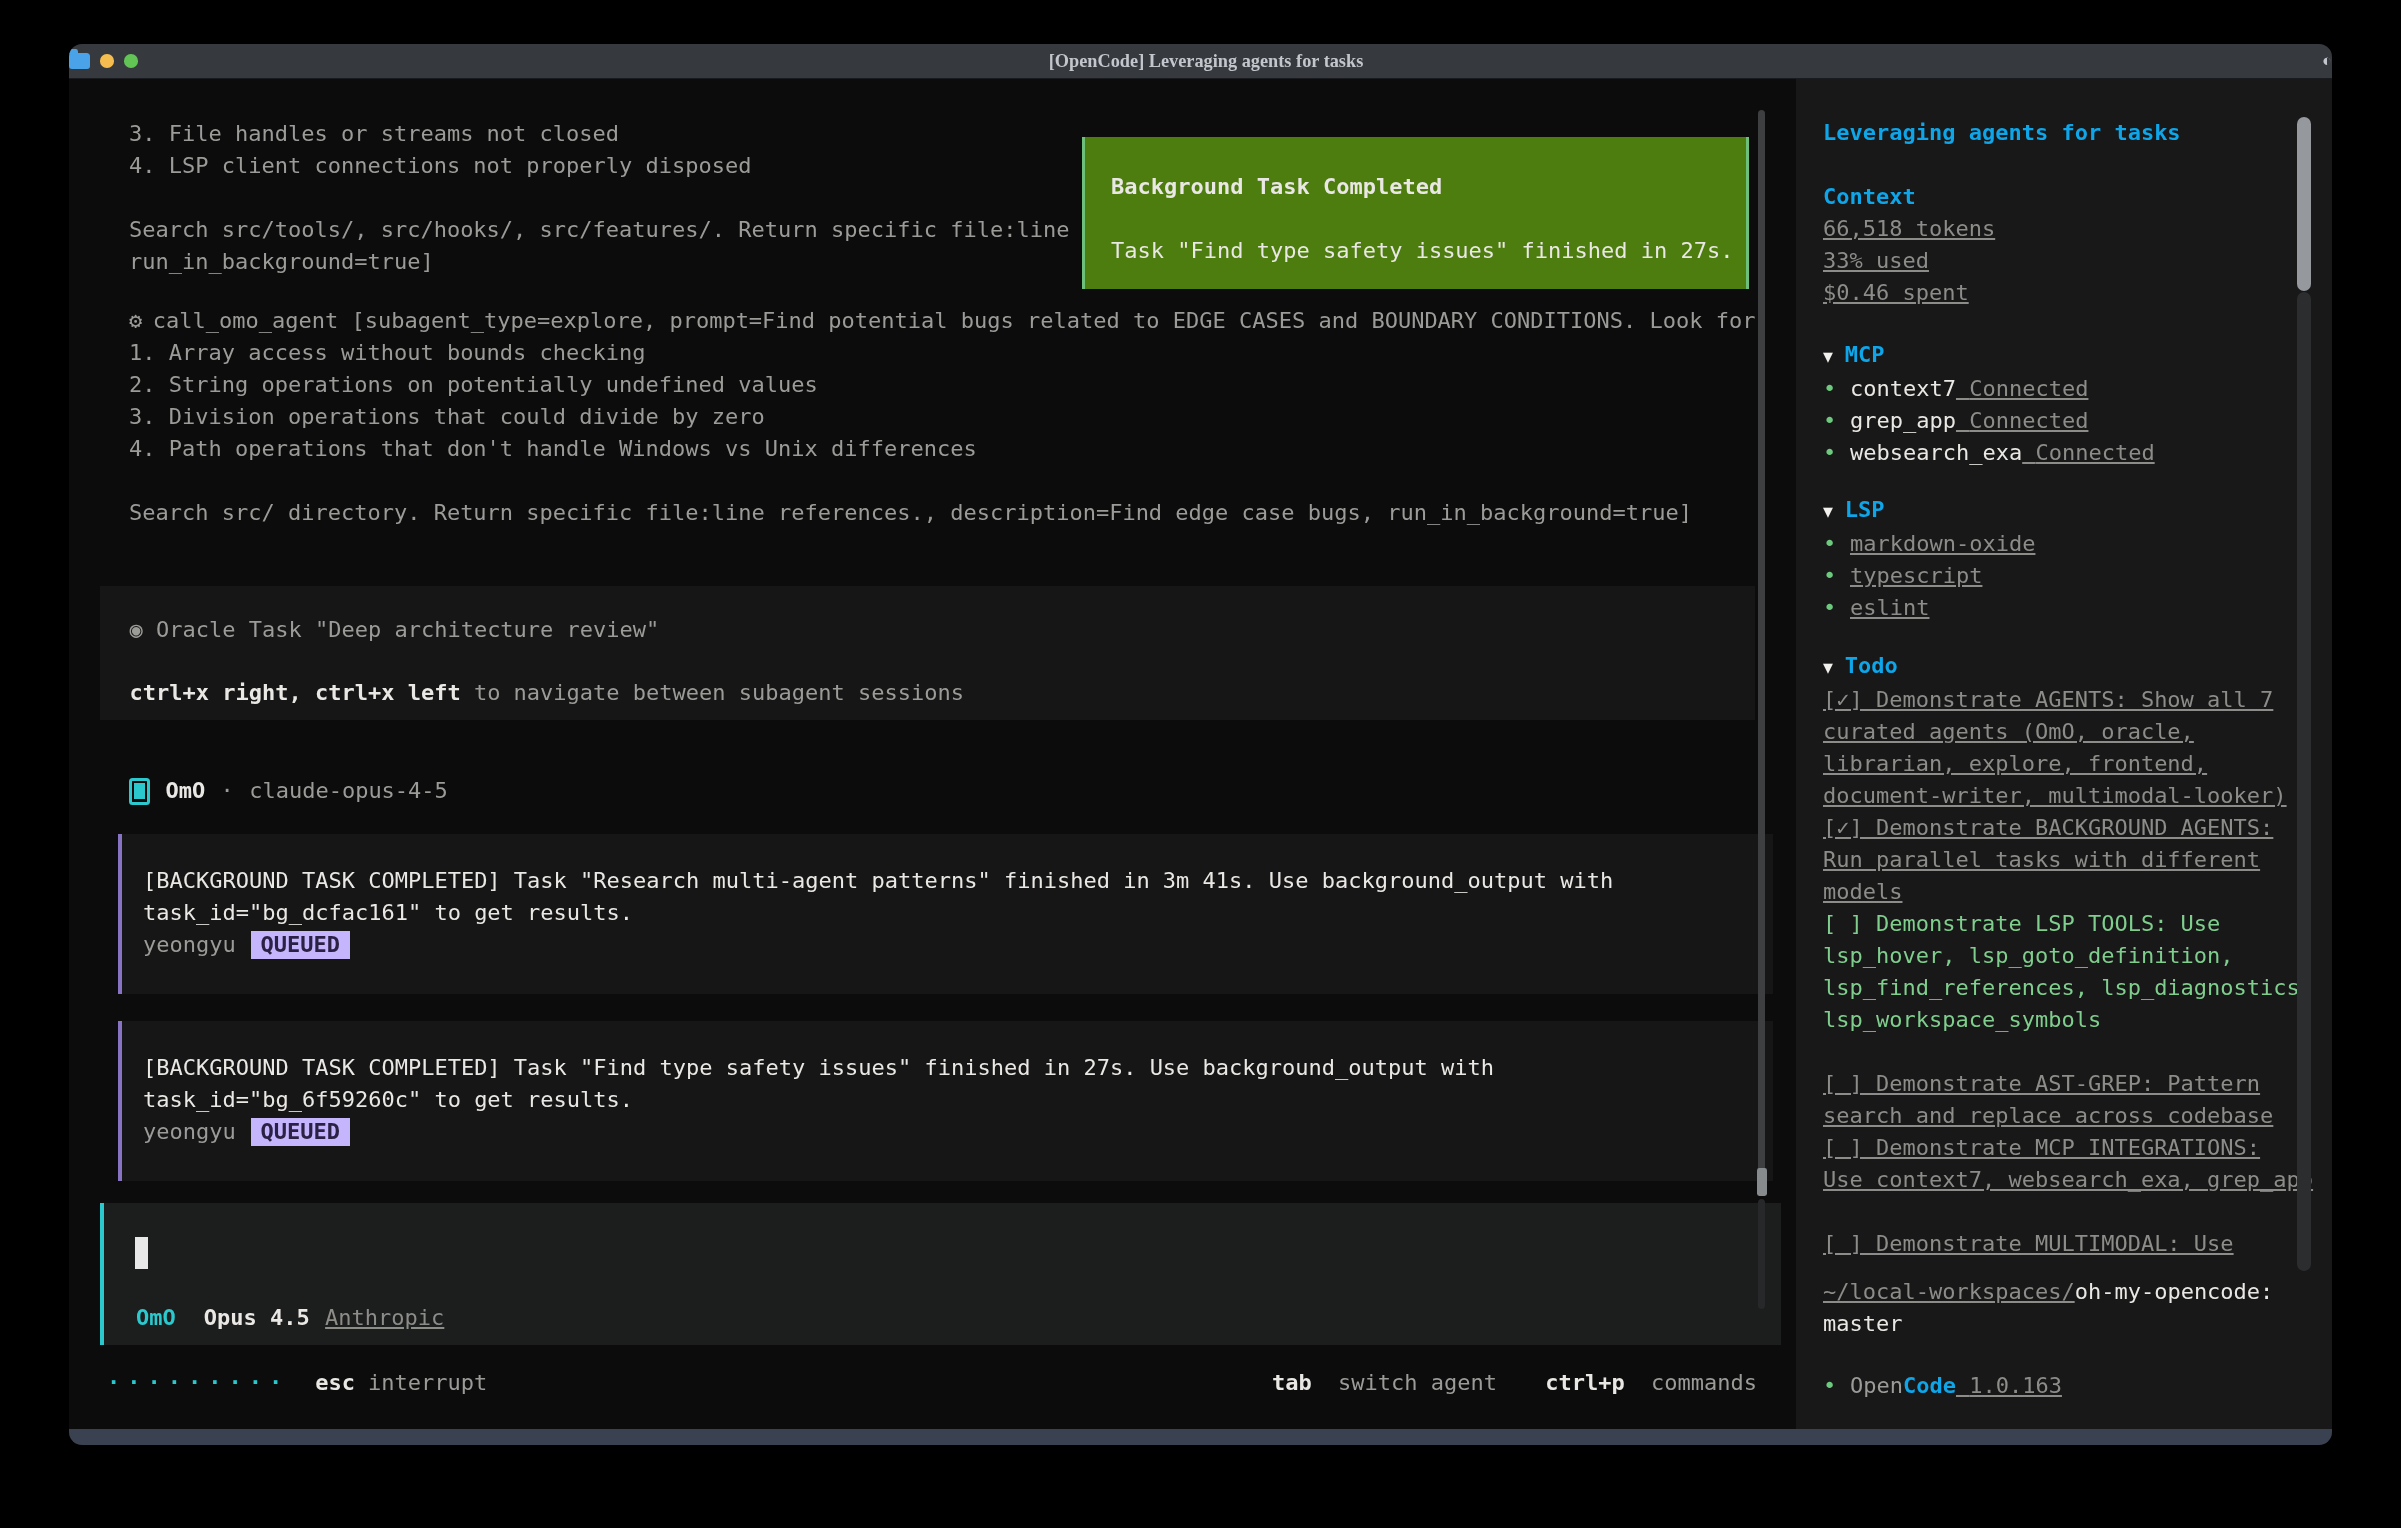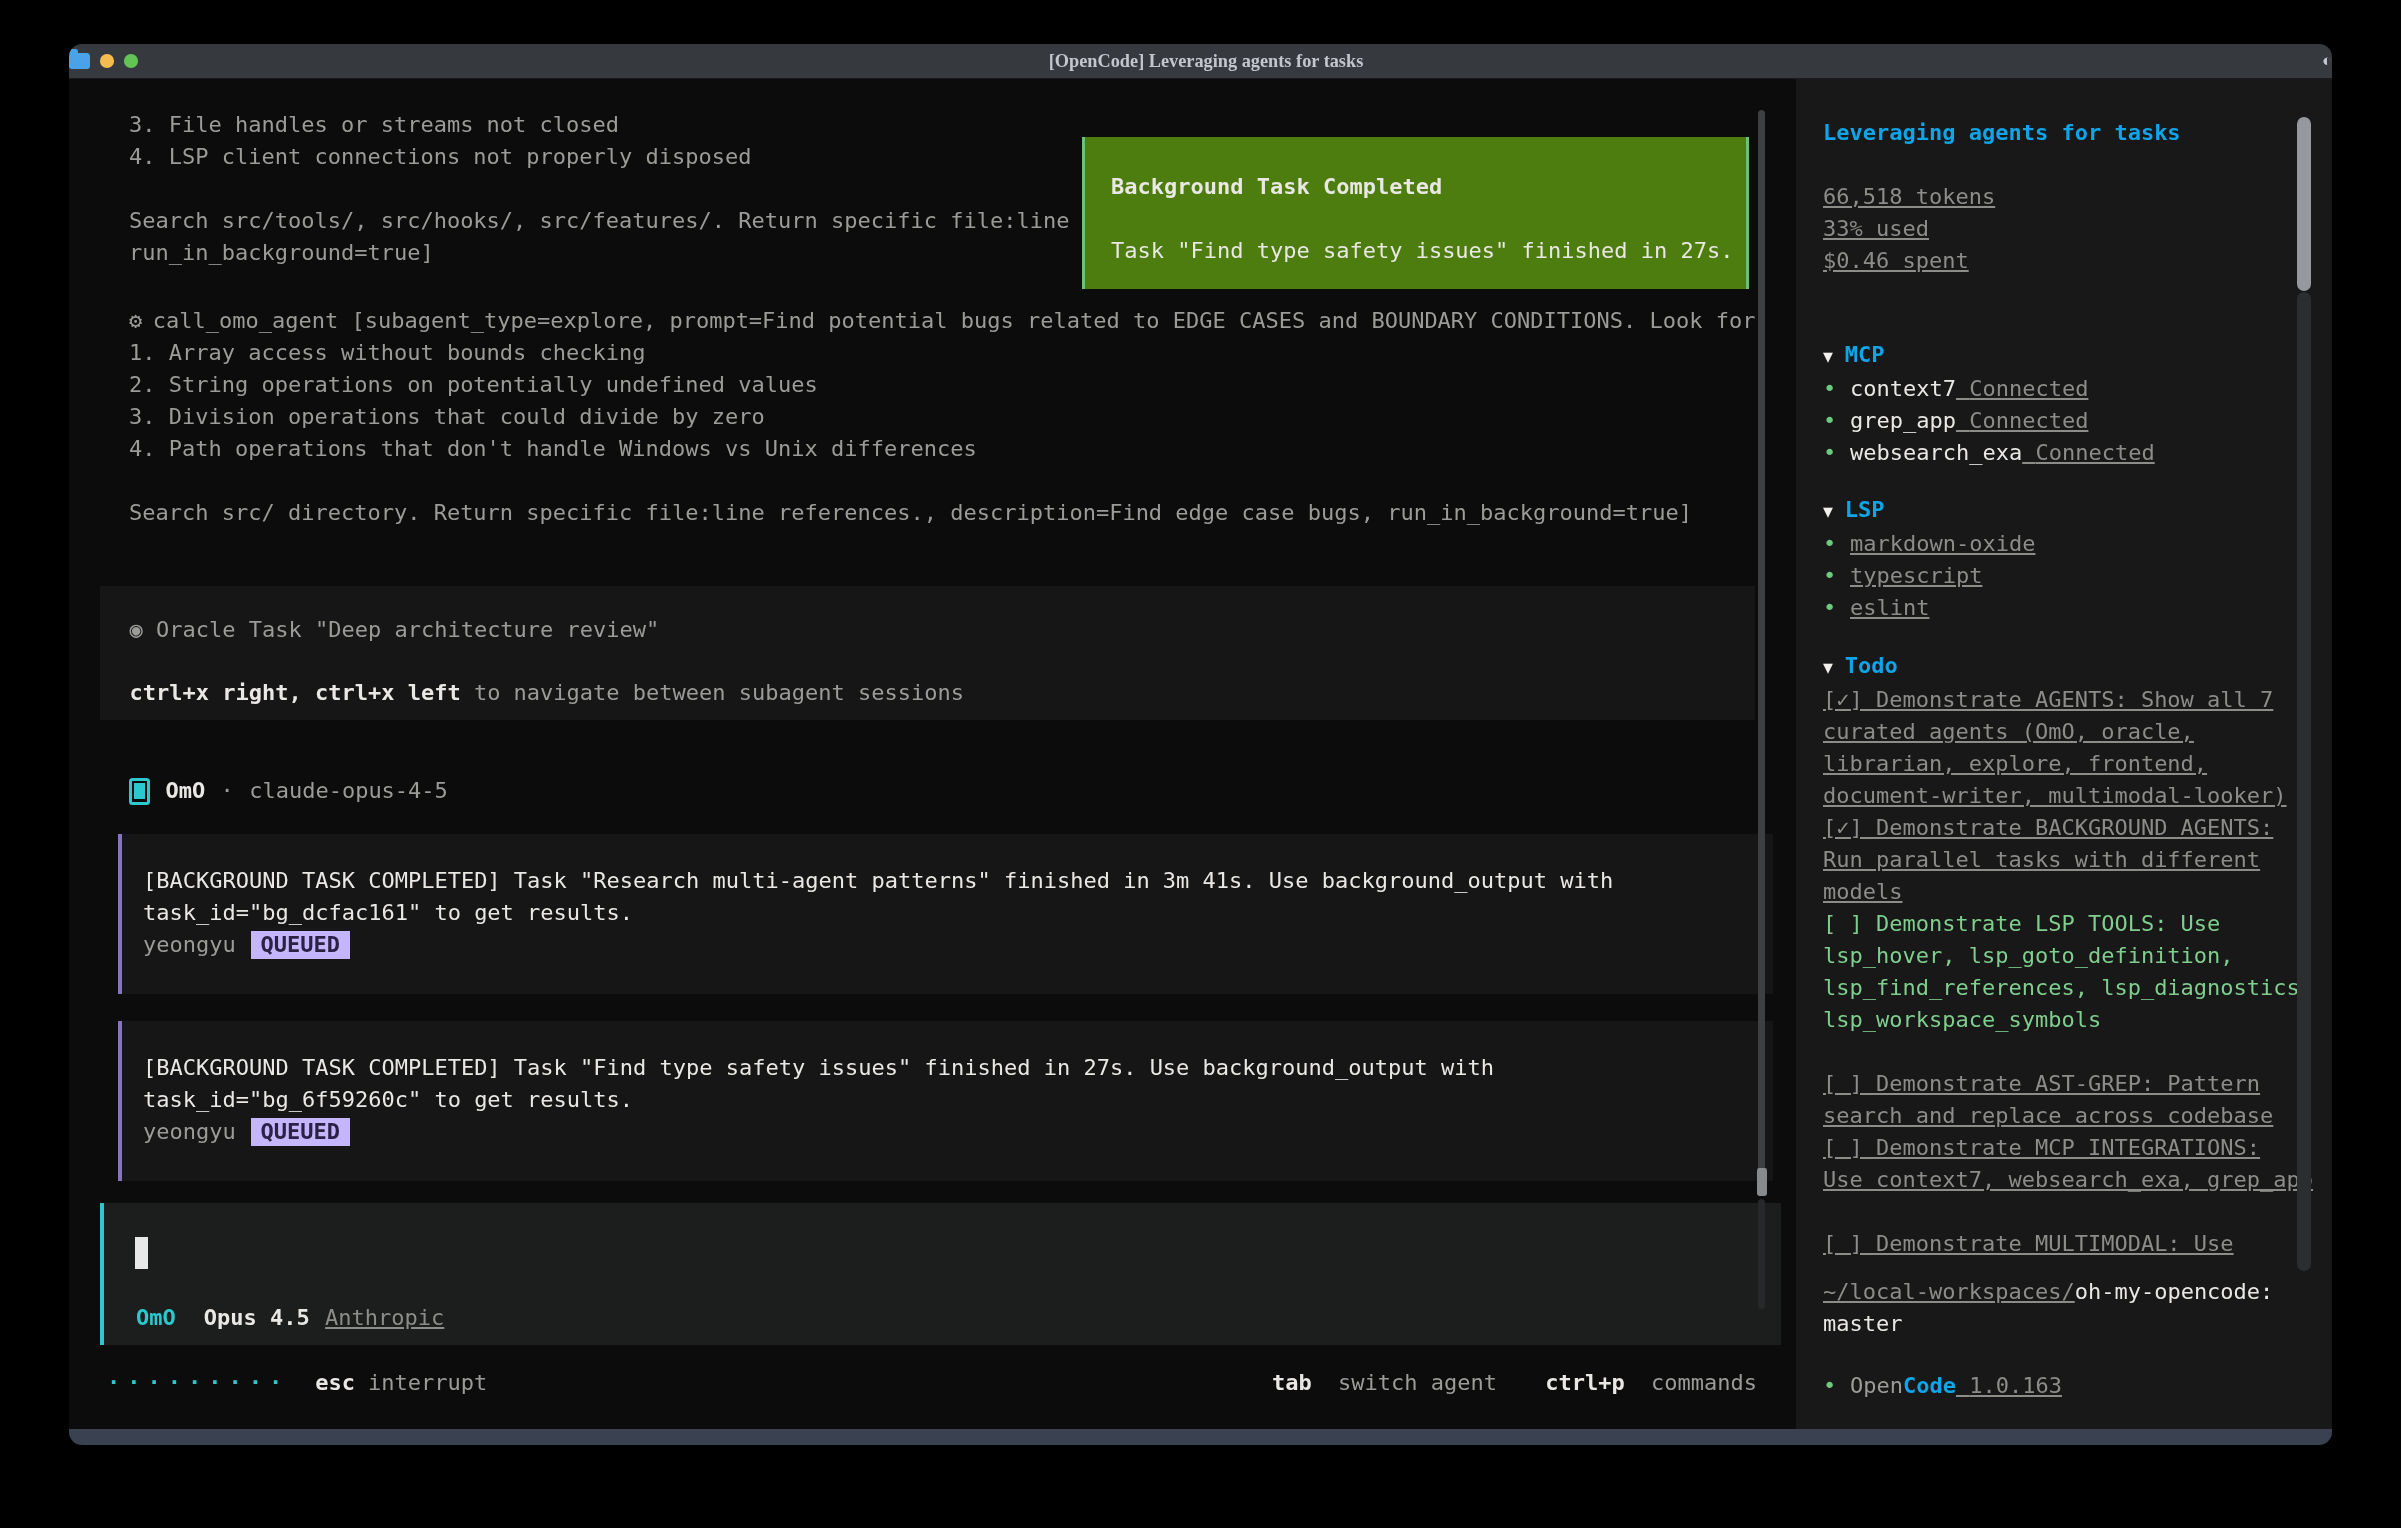--- a/index.html
+++ b/index.html
@@ -32,21 +32,21 @@
 
   .t { font-size:22px; line-height:32px; }
   .dim    { color:#9b9b98; }
   .dim2   { color:#8c8c89;text-decoration:underline; }
   .bright { color:#eae8e4; }
   .white-b{ color:#0ea5e9; font-weight:bold; }
   .green  { color:#7fce8e; }
   .nowrap { white-space:nowrap; }
 
   
-  .scrollback { position:absolute; left:60px; top:30px; }
+  .scrollback { position:absolute; left:60px; top:39px; }
   .gap-above  { margin-top:32px; }
   .toolcall   { position:absolute; left:60px; top:226px; }
   .gear { margin-right:10.6px; }
 
   .oracle-box { position:absolute; left:31px; top:507px; width:1655px; background:#161616;
                 padding:28px 0 10.6px 29.5px; }
   .oracle-hint { margin-top:31px; }
 
   .agent-row { position:absolute; left:60px; top:696px; height:32px;
                display:flex; align-items:center; gap:15.4px; }
@@ -194,20 +194,21 @@
         <div class="bright" style="font-weight:bold">Background Task Completed</div>
         <div class="notif-body bright">Task "Find type safety issues" finished in 27s.</div>
       </div>
     </div>
 
     <div class="sidebar">
 
       <div class="side-pad s-title t white-b">Leveraging agents for tasks</div>
 
       <div class="side-pad s-context t">
+        <div class="white-b">Context</div>
         <div class="dim2">66,518 tokens</div>
         <div class="dim2">33% used</div>
         <div class="dim2">$0.46 spent</div>
       </div>
 
       <div class="side-pad s-mcp t">
         <div><span class="tri">▼</span><span class="white-b">MCP</span></div>
         <div class="brow">
             <span class="bullet">•</span>
             <span class="bright">context7</span>

